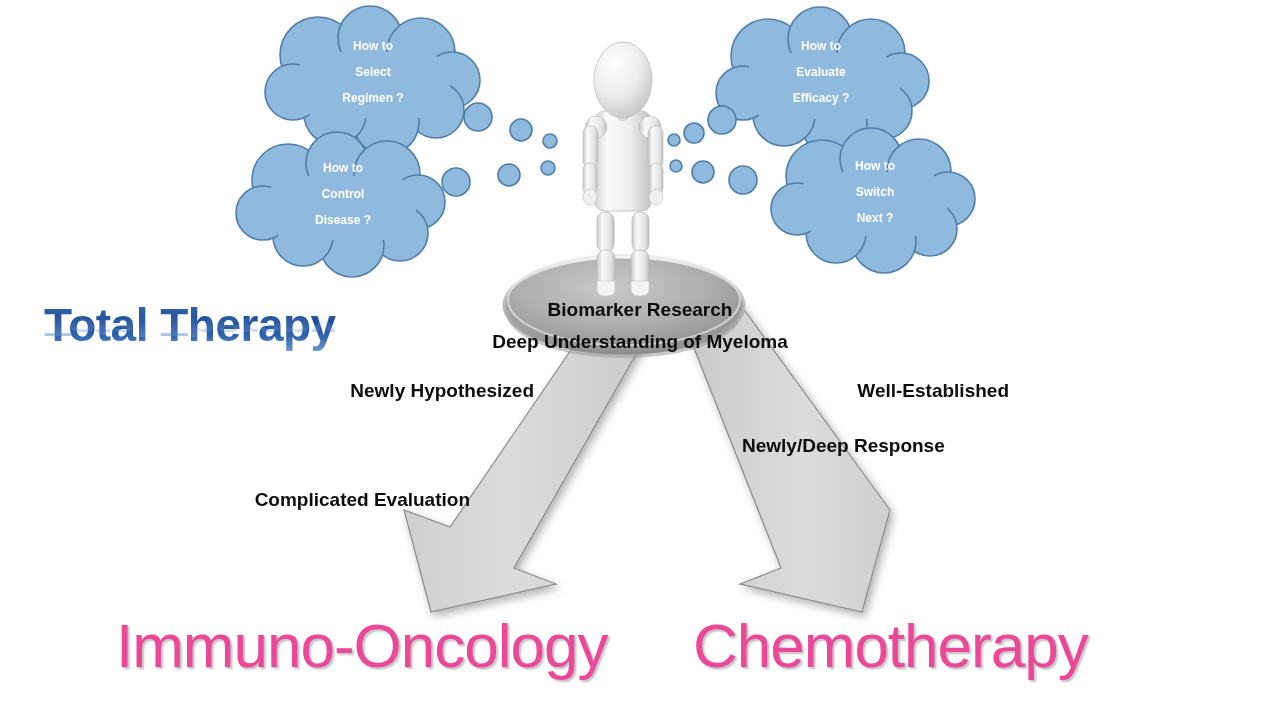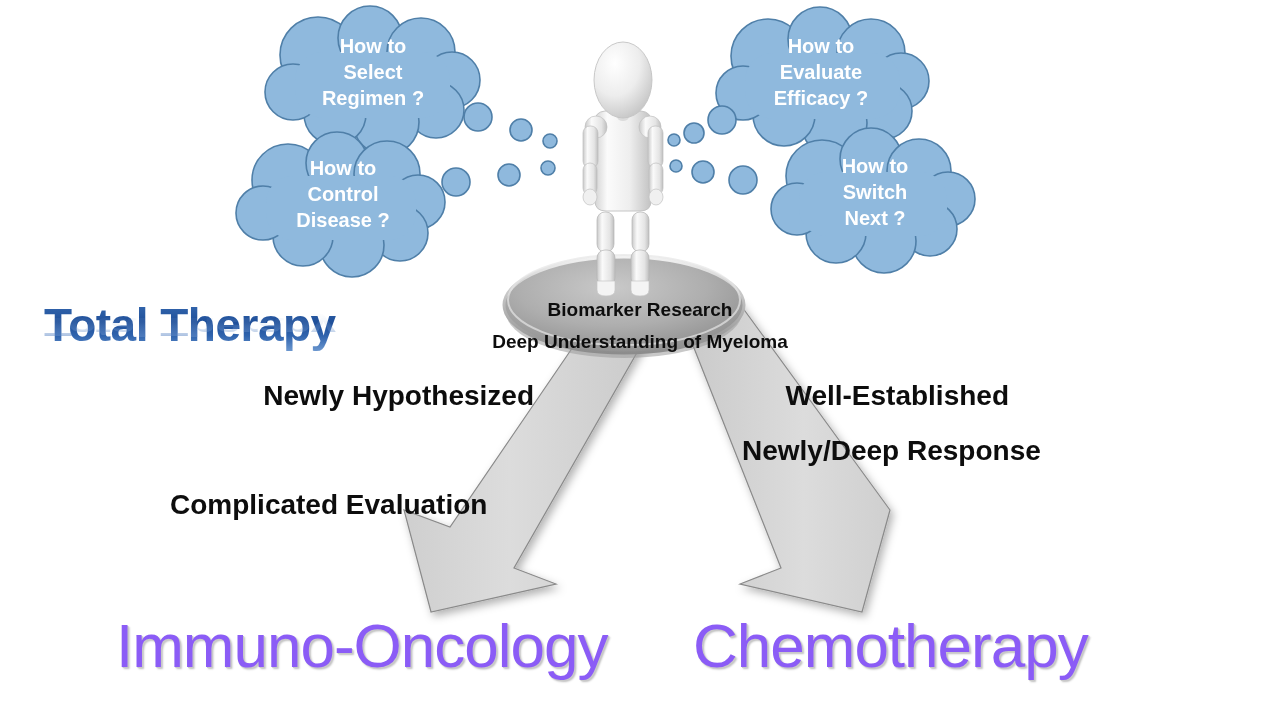--- a/index.html
+++ b/index.html
@@ -24,21 +24,21 @@
     width: 1280px;
     height: 720px;
   }
 
   
   .cloud-text {
     position: absolute;
     color: #ffffff;
     font-family: "Liberation Sans", sans-serif;
     font-weight: bold;
-    font-size: 20px;
+    font-size: 12px;
     line-height: 26px;
     text-align: center;
     white-space: pre-line;
     pointer-events: none;
   }
 
   
   #total-therapy {
     position: absolute;
     left: 44px;
@@ -91,34 +91,34 @@
     line-height: 32px;
     color: #0d0d0d;
     white-space: pre-line;
   }
 
   
   .attr {
     position: absolute;
     font-family: "Liberation Sans", sans-serif;
     font-weight: bold;
-    font-size: 28px;
+    font-size: 19px;
     color: #0d0d0d;
     white-space: nowrap;
   }
   .attr.left  { text-align: right; }
   .attr.right { text-align: left; }
 
   
   .branch-label {
     position: absolute;
     font-family: "Liberation Sans", sans-serif;
     font-weight: normal;
     font-size: 62px;
-    color: #8b5cf6;
+    color: #ec4899;
     letter-spacing: -1px;
     white-space: nowrap;
     text-shadow: 1px 1px 0 #c9c9c9, 2px 2px 2px rgba(0,0,0,0.25);
   }
 </style>
 </head>
 <body>
 
 <div id="slide">
 

